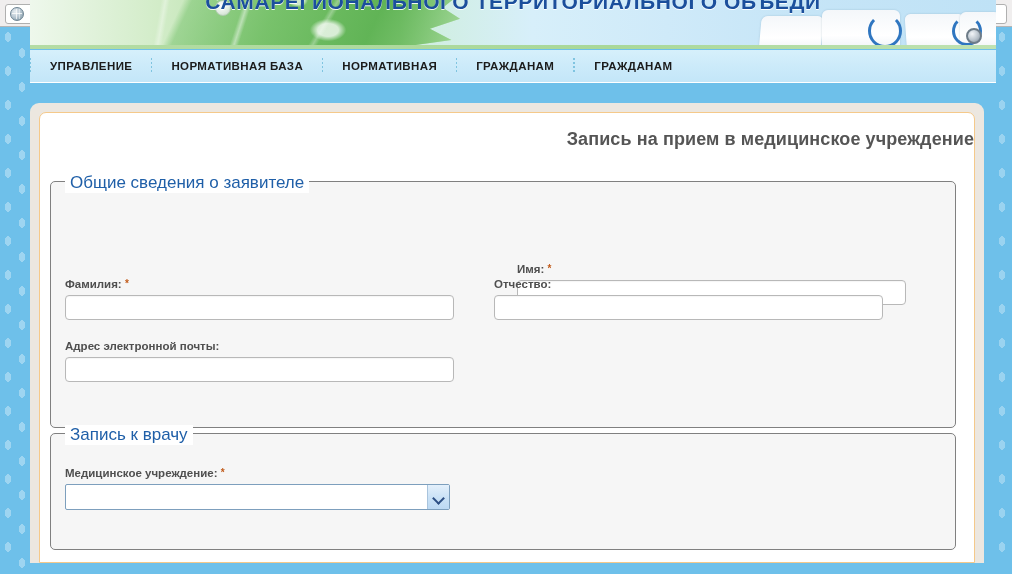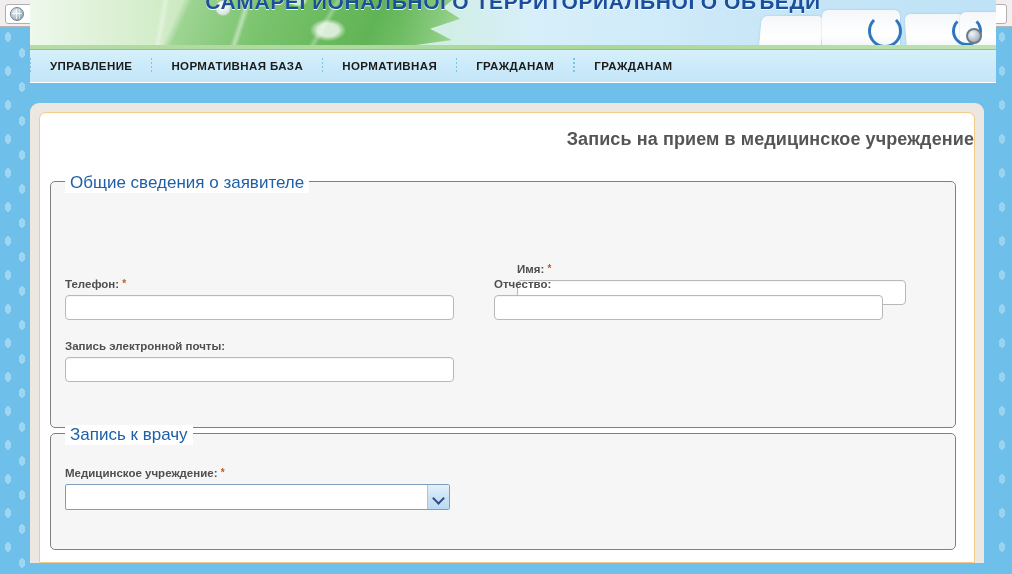--- a/index.html
+++ b/index.html
@@ -420,37 +420,37 @@
     <div class="field" style="left:466px; top:34px;margin-top:47px;">
       <div class="field-label">
         <span>Имя:</span>
         <span class="req-star">*</span>
       </div>
       <input class="text-input" type="text" value="" style="">
     </div>
 
     <div class="field" style="left:14px; top:96px;">
       <div class="field-label">
-        <span>Телефон:</span>
+        <span>Фамилия:</span>
         <span class="req-star">*</span>
       </div>
       <input class="text-input" type="text" value="" style="">
     </div>
 
     <div class="field" style="left:443px; top:96px;">
       <div class="field-label">
         <span>Отчество:</span>
         <span class="req-star"></span>
       </div>
       <input class="text-input" type="text" value="" style="">
     </div>
 
     <div class="field" style="left:14px; top:158px;">
       <div class="field-label">
-        <span>Запись электронной почты:</span>
+        <span>Адрес электронной почты:</span>
         <span class="req-star"></span>
       </div>
       <input class="text-input" type="text" value="" style="">
     </div>
   </div>
 
   <div class="fs" id="fs-doctor">
     <div class="fs-legend">Запись к врачу</div>
 
     <div class="field" style="left:14px; top:33px;">

